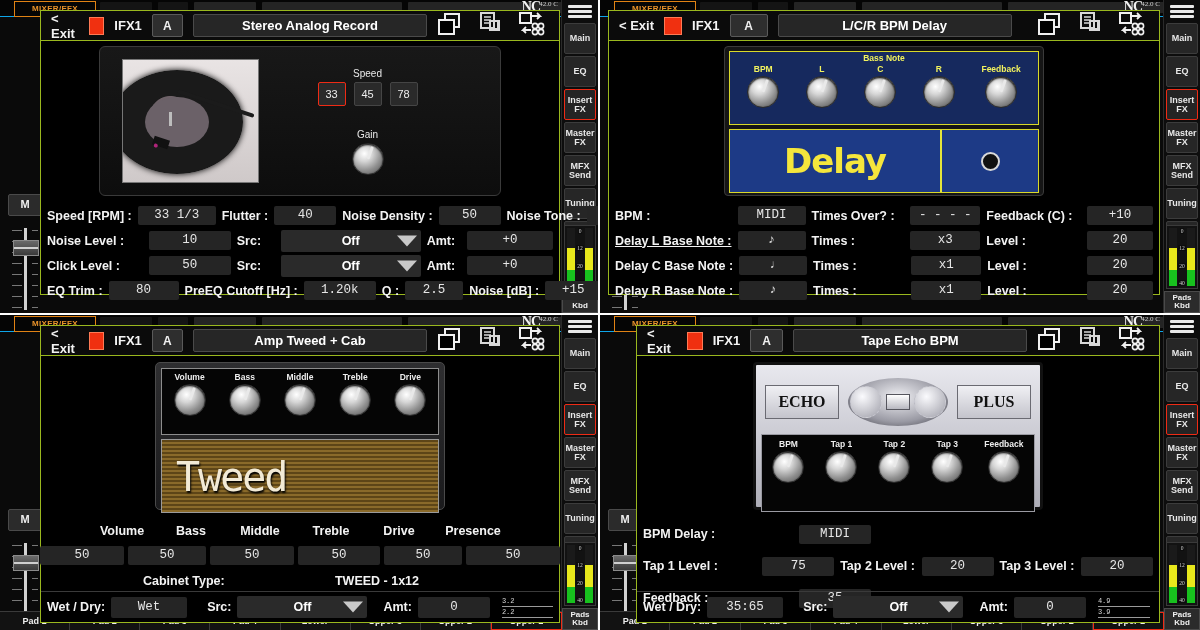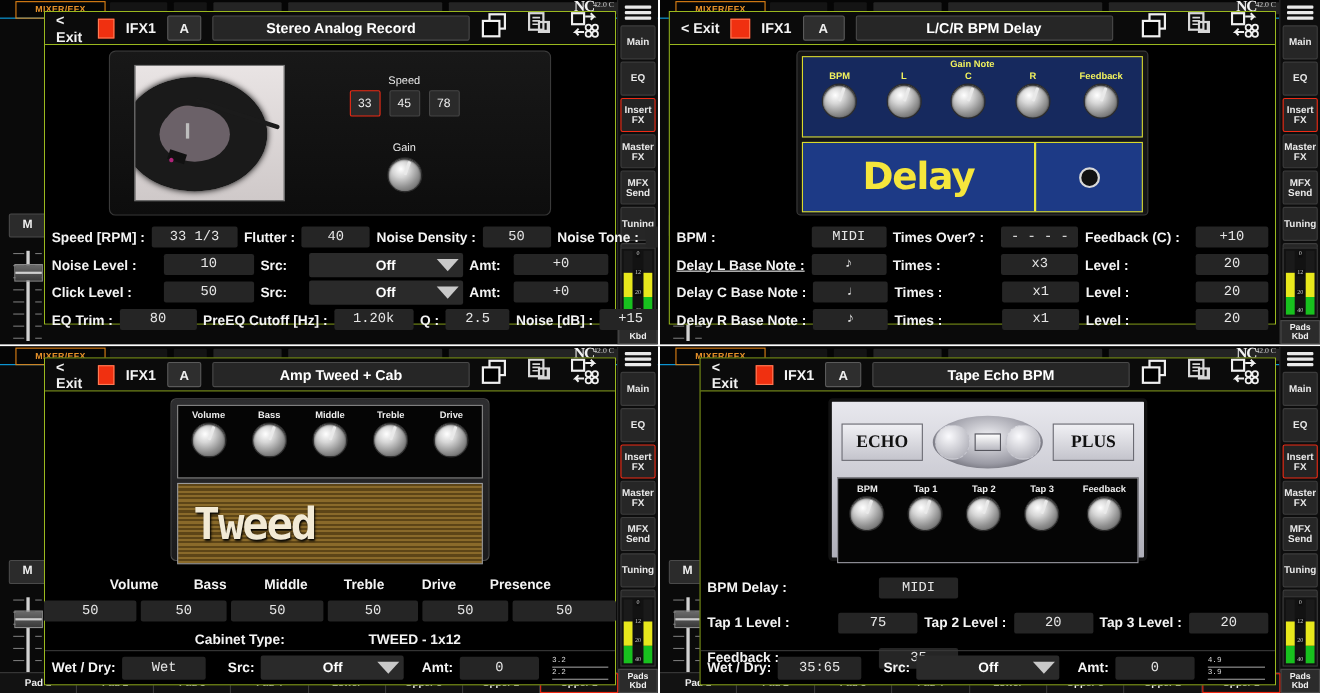--- a/index.html
+++ b/index.html
@@ -102,21 +102,21 @@
   .dly-sep{width:2px;height:100%;background:#e5e53a;}
   .dly-led{flex:0 0 96px;display:flex;align-items:center;justify-content:center;}
   .dly-led i{display:block;width:15px;height:15px;border-radius:50%;background:#111;border:2px solid #d9d9d9;}
 
   
   .amp{width:290px;height:148px;background:linear-gradient(#2e2e30,#1a1a1c);border:1px solid #4a4a4a;border-radius:5px;padding:5px;box-sizing:border-box;}
   .amp-ctrl{height:62px;background:#050505;border:1px solid #8d8d8d;display:flex;align-items:flex-start;justify-content:space-around;padding-top:3px;}
   .amp-ctrl .kl{color:#ededed;}
   .amp-grille{height:72px;margin-top:4px;border:1px solid #9a9a9a;position:relative;overflow:hidden;
     background:repeating-linear-gradient(0deg,#8a6a2a 0 2px,#5d4517 2px 4px),linear-gradient(90deg,#7b5d24,#9a7833 40%,#6d5120);}
-  .amp-grille span{position:absolute;left:14px;top:14px;color:#f2ead6;font-size:40px;font-family:"DejaVu Sans Mono",monospace;font-weight:bold;letter-spacing:-2px;text-shadow:1px 2px 2px #000;}
+  .amp-grille span{position:absolute;left:14px;top:14px;color:#f2ead6;font-size:40px;font-family:"DejaVu Sans Mono",monospace;font-weight:normal;letter-spacing:-2px;text-shadow:1px 2px 2px #000;}
 
   
   .echo{width:290px;height:148px;background:linear-gradient(#e8e8ee,#aeaeb8);border:3px solid #111;border-radius:4px;padding:5px;box-sizing:border-box;position:relative;}
   .echo-top{height:64px;display:flex;align-items:center;justify-content:space-between;padding:0 4px;position:relative;}
   .echo-badge{width:72px;height:32px;background:linear-gradient(#f0f0f4,#c4c4cc);border:1px solid #6a6a72;display:flex;align-items:center;justify-content:center;color:#111;font-size:16px;font-weight:bold;font-family:"Liberation Serif",serif;}
   .reel{width:100px;height:48px;background:radial-gradient(ellipse at 50% 40%, #f2f2f6 0%, #9a9aa4 60%, #3c3c44 100%);border-radius:50%;position:relative;display:flex;align-items:center;justify-content:center;gap:4px;}
   .reel .hub{width:30px;height:30px;border-radius:50%;background:radial-gradient(circle at 38% 32%,#fbfbfe,#9e9ea8);border:1px dashed #c8c8d0;}
   .reel .cap2{width:22px;height:14px;background:linear-gradient(#fff,#b8b8c0);border:1px solid #55555d;}
   .echo-bot{height:72px;background:#050505;border:1px solid #9a9aa2;display:flex;align-items:flex-start;justify-content:space-around;padding-top:4px;}
   .echo-bot .kl{color:#ededed;}
@@ -428,21 +428,21 @@
                 <circle cx="22" cy="14" r="2.6" fill="none" stroke="#f0f0f0" stroke-width="1.6"></circle>
                 <circle cx="16" cy="20" r="2.6" fill="none" stroke="#f0f0f0" stroke-width="1.6"></circle>
                 <circle cx="22" cy="20" r="2.6" fill="none" stroke="#f0f0f0" stroke-width="1.6"></circle>
               </svg></span>
           </div>
         </div>
         <div class="dlg-body">
           <div class="graphic">
             <div class="dly">
               <div class="dly-top">
-                <div class="dly-basenote">Gain Note</div>
+                <div class="dly-basenote">Bass Note</div>
                 <div class="dly-knobs">
                   <div class="knobcell">
                     <div class="kl">BPM</div>
                     <div class="knob"></div>
                   </div>
                   <div class="knobcell">
                     <div class="kl">L</div>
                     <div class="knob"></div>
                   </div>
                   <div class="knobcell">
@@ -675,21 +675,21 @@
             </div>
             <div class="prow" style="justify-content: center; gap: 4px;">
               <div class="val" style="min-width: 68px;">50</div>
               <div class="val" style="min-width: 62px;">50</div>
               <div class="val" style="min-width: 68px;">50</div>
               <div class="val" style="min-width: 66px;">50</div>
               <div class="val" style="min-width: 62px;">50</div>
               <div class="val" style="min-width: 78px;">50</div>
             </div>
             <div class="prow" style="justify-content: center; gap: 4px;">
-              <div class="lab" style="width: 150px; text-align: center;">Cabinet Type:</div>
+              <div class="lab" style="width: 150px; text-align: left;">Cabinet Type:</div>
               <div class="lab" style="width: 160px; text-align: center;">TWEED - 1x12</div>
             </div>
           </div>
           <div style="position: absolute; left: 0px; right: 0px; bottom: 0px; border-top: 1px solid rgb(58, 58, 58); height: 30px;">
             <div class="prow" style="height: 30px; padding: 0px 6px;">
               <div class="lab">Wet / Dry:</div>
               <div class="val" style="min-width: 60px; height: 21px; line-height: 21px;">Wet</div>
               <div class="lab" style="margin-left: 14px;">Src:</div>
               <div class="sel-box" style="min-width: 130px;">
                 <span>Off</span>

